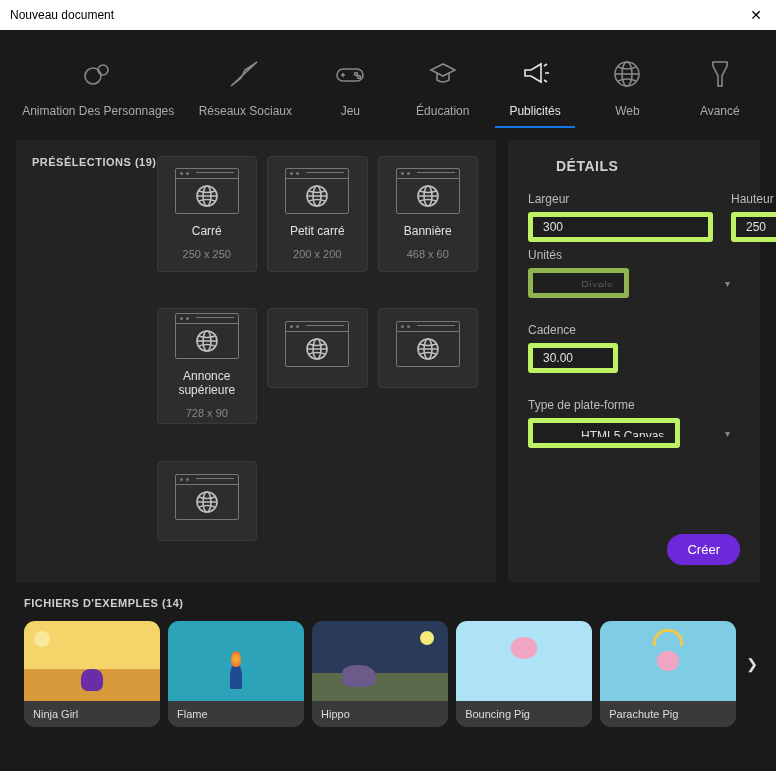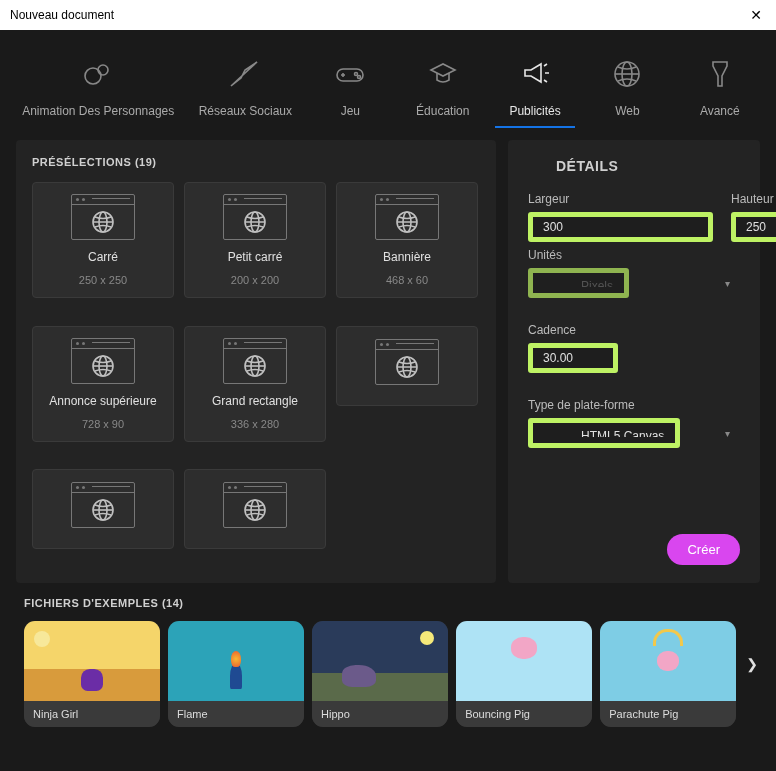--- a/index.html
+++ b/index.html
@@ -11,21 +11,21 @@
 .categories { display: flex; justify-content: space-around; padding: 18px 10px 0 10px; }
 .cat { display: flex; flex-direction: column; align-items: center; gap: 12px; cursor: pointer; padding: 8px 6px; border-bottom: 2px solid transparent; min-width: 80px; }
 .cat.active { border-bottom: 2px solid #1473e6; }
 .cat .icon { width: 36px; height: 36px; display: flex; align-items: center; justify-content: center; color: #888; }
 .cat.active .icon { color: #e6e6e6; }
 .cat .label { font-size: 12px; color: #aaa; white-space: nowrap; }
 .cat.active .label { color: #e6e6e6; font-weight: 500; }
 
 .main { display: flex; padding: 12px 16px 0 16px; height: 455px; }
 
-.presets-panel { flex: 1; background: #232323; border-radius: 4px; padding: 16px 10px 16px 16px; overflow: hidden; display: flex; flex-direction: column; }
+.presets-panel { flex: 1; background: #232323; border-radius: 4px; padding: 16px 10px 16px 16px; overflow: hidden; display: flex; flex-direction: row; }
 .presets-title { font-size: 11px; font-weight: 600; letter-spacing: 0.5px; color: #d0d0d0; margin-bottom: 14px; }
 .presets-grid { display: grid; grid-template-columns: repeat(3, 1fr); gap: 10px; overflow-y: auto; padding-right: 8px; flex: 1; }
 .presets-grid::-webkit-scrollbar { width: 6px; }
 .presets-grid::-webkit-scrollbar-thumb { background: #555; border-radius: 3px; }
 .preset { background: #2d2d2d; border: 1px solid #3a3a3a; border-radius: 4px; height: 116px; display: flex; flex-direction: column; align-items: center; justify-content: center; cursor: pointer; gap: 10px; }
 .preset.selected { border: 1px solid #1473e6; background: #2b3440; }
 .preset .browser-ico { width: 64px; height: 46px; display: flex; flex-direction: column; border: 1.5px solid #777; border-radius: 2px; }
 .preset .browser-ico .bar { height: 10px; border-bottom: 1.5px solid #777; display: flex; align-items: center; gap: 3px; padding-left: 4px; }
 .preset .browser-ico .bar .dot { width: 3px; height: 3px; background: #777; border-radius: 50%; }
 .preset .browser-ico .bar .line { flex: 1; height: 3px; margin: 0 4px; border-top: 1.5px solid #777; }
@@ -39,21 +39,21 @@
 .details-title { font-size: 14px; font-weight: 700; letter-spacing: 0.5px; color: #d0d0d0; margin-bottom: 18px; padding-left: 28px; }
 .row { display: flex; gap: 18px; margin-bottom: 6px; }
 .field { display: flex; flex-direction: column; gap: 6px; flex: 1; }
 .field label { font-size: 12px; color: #bbb; }
 .field input, .field select { background: #1e1e1e; border: 5px solid #bef264; color: #e0e0e0; padding: 6px 10px; border-radius: 3px; font-size: 12px; height: 30px; }
 .field select { appearance: none; background: #1e1e1e; position: relative; padding-left: 48px; }
 .select-wrap { position: relative; }
 .select-wrap::after { content: "▾"; position: absolute; right: 10px; top: 50%; transform: translateY(-50%); color: #888; pointer-events: none; font-size: 10px; }
 .field select:disabled { color: #666; }
 .spacer { flex: 1; }
-.create-btn { align-self: flex-end; background: #d946ef; color: #fff; border: none; padding: 8px 20px; border-radius: 16px; font-size: 13px; font-weight: 500; cursor: pointer; }
+.create-btn { align-self: flex-end; background: #6d28d9; color: #fff; border: none; padding: 8px 20px; border-radius: 16px; font-size: 13px; font-weight: 500; cursor: pointer; }
 
 .examples { padding: 14px 16px 8px 24px; }
 .examples-title { font-size: 11px; font-weight: 600; letter-spacing: 0.5px; color: #d0d0d0; margin-bottom: 12px; }
 .examples-row { display: flex; gap: 8px; align-items: center; position: relative; }
 .example { width: 138px; display: flex; flex-direction: column; background: #2d2d2d; border-radius: 11px; overflow: hidden; cursor: pointer; }
 .example .thumb { height: 80px; width: 100%; }
 .example .ttl { font-size: 11px; color: #ddd; padding: 7px 9px; background: #3a3a3a; }
 .chev { color: #e0e0e0; font-size: 14px; cursor: pointer; padding: 0 2px 20px 2px; }
 
 
@@ -224,39 +224,20 @@
                 <circle cx="12" cy="12" r="10"></circle>
                 <ellipse cx="12" cy="12" rx="4" ry="10"></ellipse>
                 <line x1="2" y1="12" x2="22" y2="12"></line>
                 <path d="M4 7 Q12 10 20 7 M4 17 Q12 14 20 17"></path>
               </svg>
             </div>
           </div>
           <div class="name">Annonce supérieure</div>
           <div class="dim">728 x 90</div>
         </div>
-        <div class="preset">
-          <div class="browser-ico">
-            <div class="bar">
-              <span class="dot"></span>
-              <span class="dot"></span>
-              <span class="line"></span>
-            </div>
-            <div class="body">
-              <svg class="globe" viewBox="0 0 24 24">
-                <circle cx="12" cy="12" r="10"></circle>
-                <ellipse cx="12" cy="12" rx="4" ry="10"></ellipse>
-                <line x1="2" y1="12" x2="22" y2="12"></line>
-                <path d="M4 7 Q12 10 20 7 M4 17 Q12 14 20 17"></path>
-              </svg>
-            </div>
-          </div>
-          <div class="name">Grand rectangle</div>
-          <div class="dim">336 x 280</div>
-        </div>
         <div class="preset truncated">
           <div class="browser-ico">
             <div class="bar">
               <span class="dot"></span>
               <span class="dot"></span>
               <span class="line"></span>
             </div>
             <div class="body">
               <svg class="globe" viewBox="0 0 24 24">
                 <circle cx="12" cy="12" r="10"></circle>

